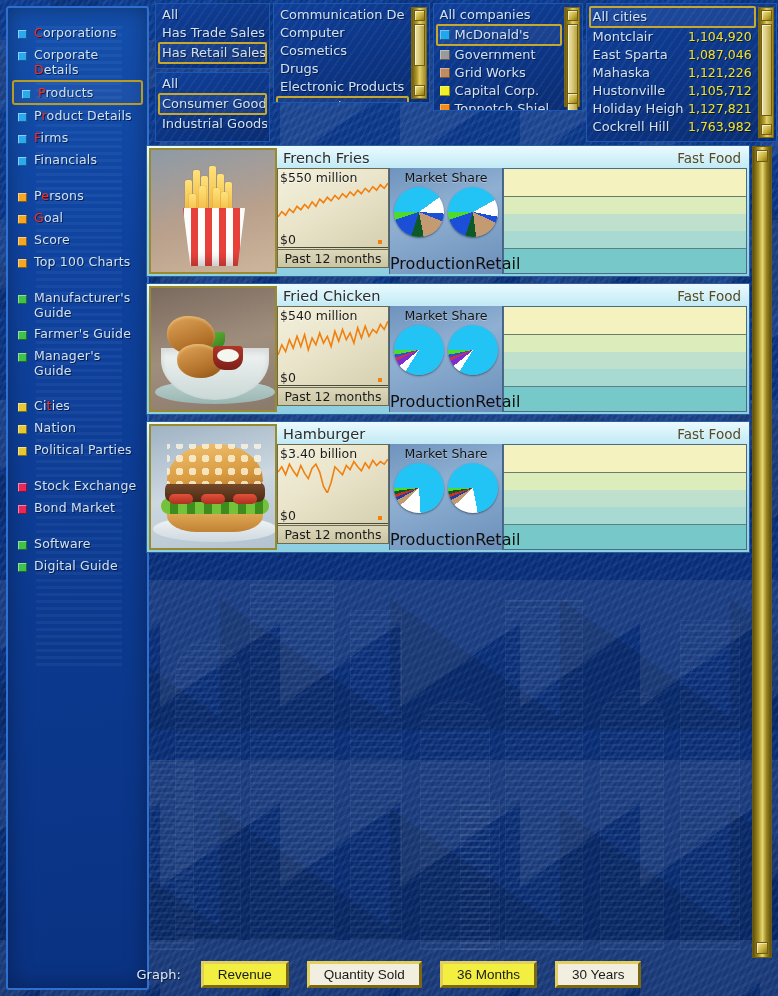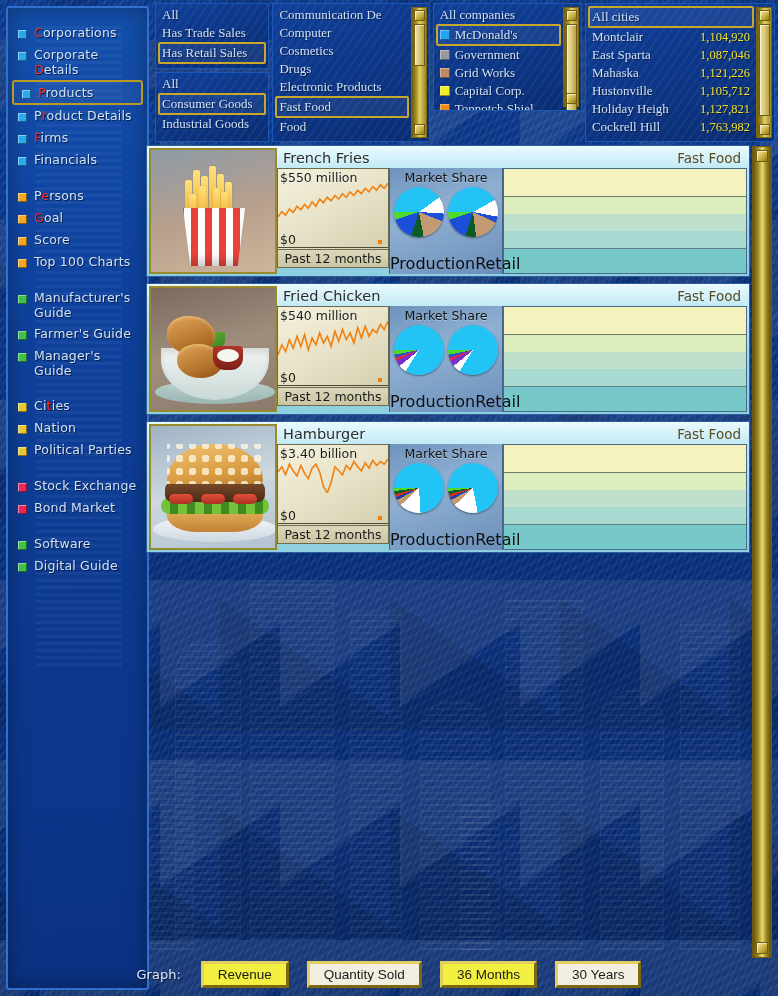--- a/index.html
+++ b/index.html
@@ -87,21 +87,21 @@
     background: rgba(255,255,255,.045);
   }
   .navgap { height: 14px; }
 
   
   #topbar {
     position: absolute; left: 155px; top: 3px;
     width: 620px; height: 140px;
     display: flex; gap: 3px;
   }
-  .fcol { position: relative; height: 100%; font-family: Liberation Serif, serif; }
+  .fcol { position: relative; height: 100%; }
   .fpanel {
     position: relative;
     background: linear-gradient(160deg,#10409a 0%,#0c3585 55%,#0a2d72 100%);
     background-image:
       repeating-linear-gradient(125deg, rgba(255,255,255,.045) 0 2px, transparent 2px 7px),
       linear-gradient(160deg,#10409a 0%,#0c3585 55%,#0a2d72 100%);
     border: 1px solid #1b57b6;
     overflow: hidden;
   }
   .frow {
@@ -490,21 +490,21 @@
           <div class="frow sel">
             <span>Consumer Goods</span>
           </div>
           <div class="frow">
             <span>Industrial Goods</span>
           </div>
         </div>
     </div>
 
     <div class="fcol" style="width:158px;">
-      <div class="fpanel" style="height:139px;padding:2px 20px 2px 2px;position:relative;">
+      <div class="fpanel" style="height:100px;padding:2px 20px 2px 2px;position:relative;">
         <div id="categoryFilter">
             <div class="frow">
               <span>Communication De</span>
             </div>
             <div class="frow">
               <span>Computer</span>
             </div>
             <div class="frow">
               <span>Cosmetics</span>
             </div>

